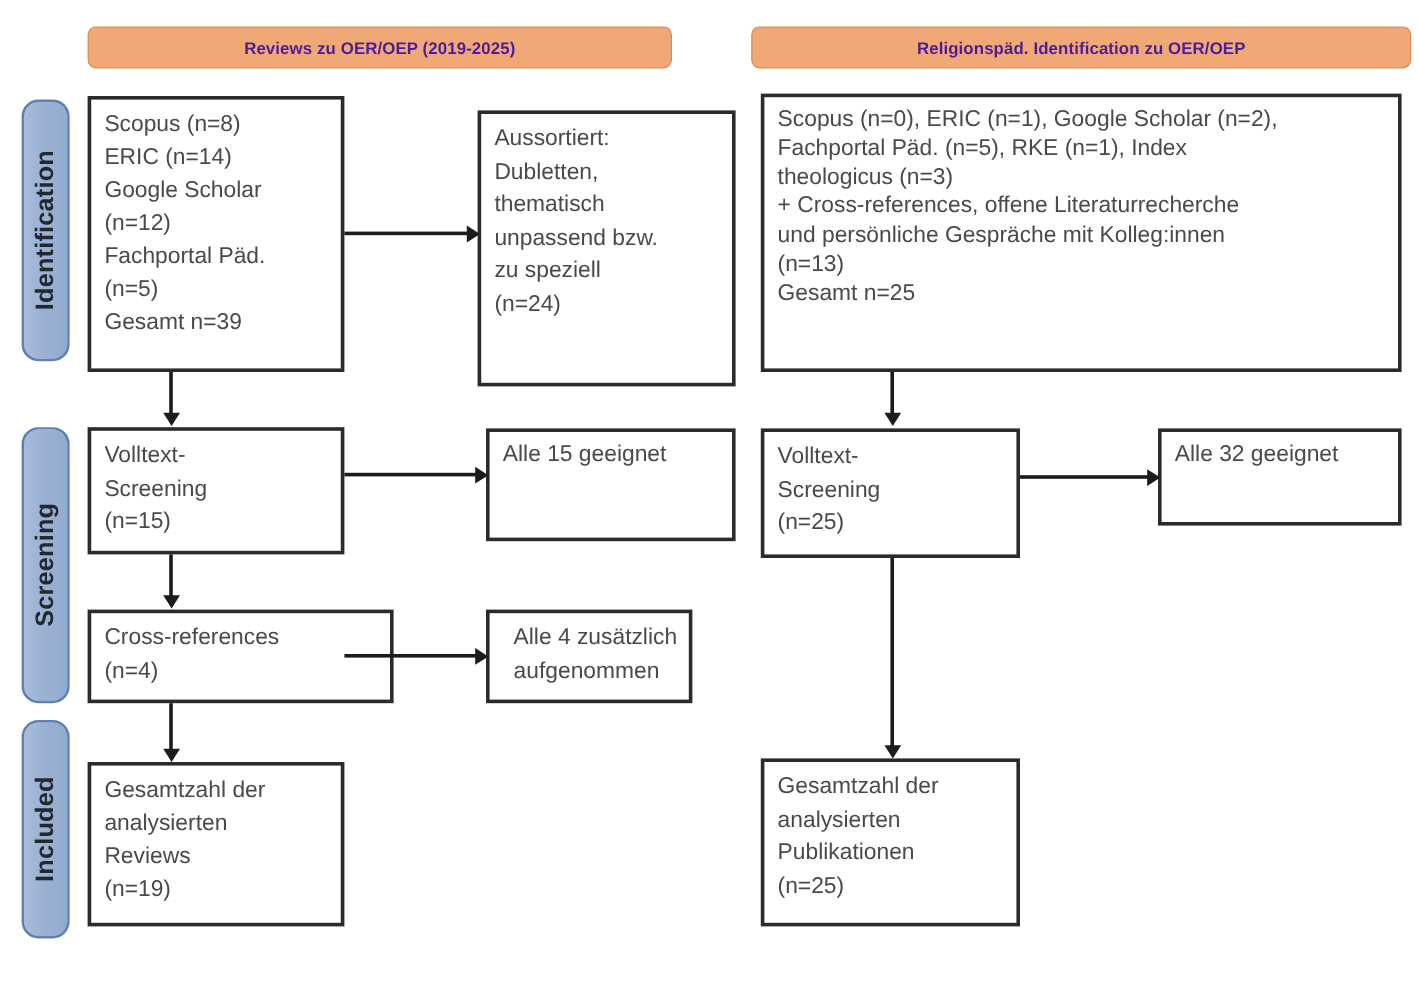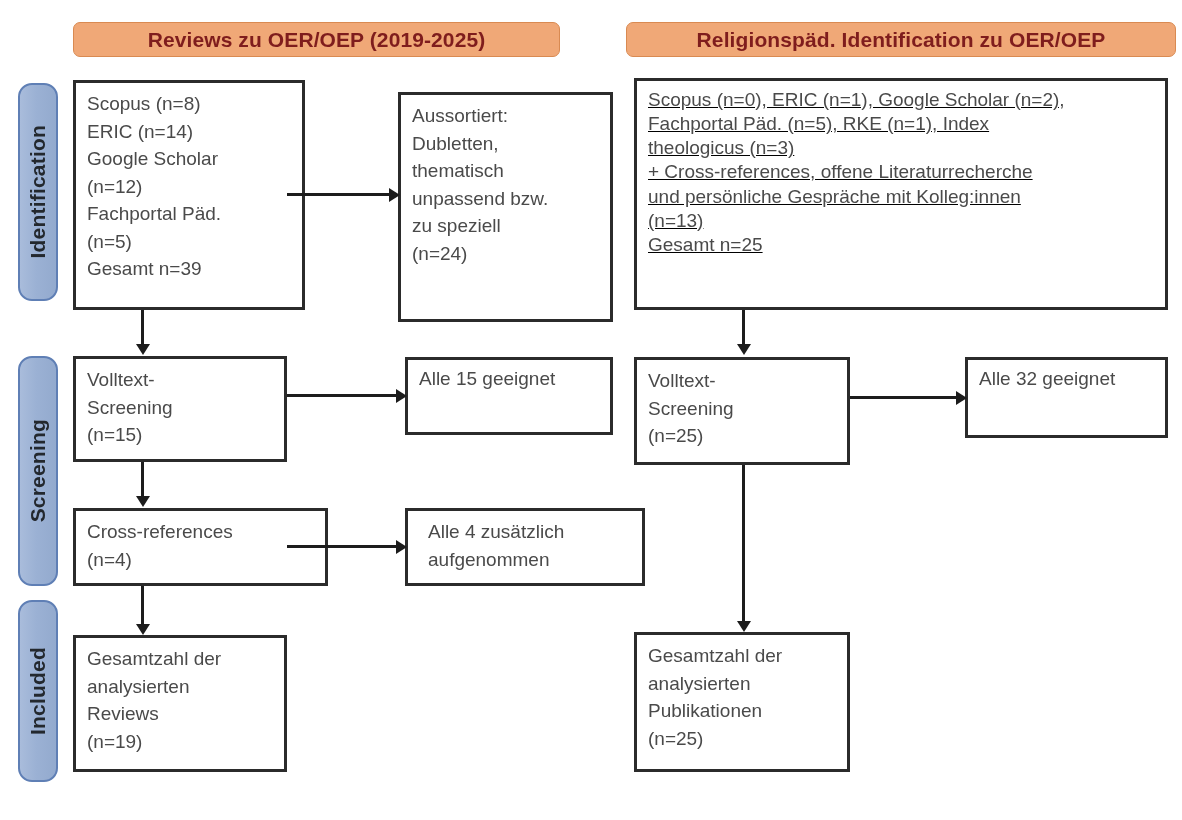--- a/index.html
+++ b/index.html
@@ -44,23 +44,23 @@
     position: absolute;
     background: #f0a877;
     border: 1px solid #d98a52;
     border-radius: 7px;
     display: flex;
     align-items: center;
     justify-content: center;
     box-sizing: border-box;
   }
   .col-header .col-header-label {
-    font-size: 21px;
+    font-size: 14px;
     font-weight: bold;
-    color: #7f1d1d;
+    color: #4c1d95;
     white-space: nowrap;
     letter-spacing: 0.1px;
   }
 
   
   .flow-box {
     position: absolute;
     background: #ffffff;
     border: 3px solid #2b2b2b;
     box-sizing: border-box;
@@ -121,21 +121,21 @@
   </div>
 
   <div class="stage-bar" style="left:18px; top:356px; width:40px; height:230px;">
     <span class="stage-label">Screening</span>
   </div>
 
   <div class="stage-bar" style="left:18px; top:600px; width:40px; height:182px;">
     <span class="stage-label">Included</span>
   </div>
 
-  <div class="flow-box loose" style="left:73px; top:80px; width:232px; height:230px;">
+  <div class="flow-box loose" style="left:73px; top:80px; width:214px; height:230px;">
     <span class="box-text">Scopus (n=8)
 ERIC (n=14)
 Google Scholar
 (n=12)
 Fachportal Päd.
 (n=5)
 Gesamt n=39</span>
   </div>
 
   <div class="flow-box loose" style="left:398px; top:80px; width:215px; height:230px;margin-top:12px;">
@@ -152,54 +152,54 @@
 
   <div class="conn conn-v" style="left:141px; top:310px; height:38px;"></div>
   <div class="arrow-down" style="left:136px; top:344px;"></div>
 
   <div class="flow-box loose" style="left:73px; top:356px; width:214px; height:106px;">
     <span class="box-text">Volltext-
 Screening
 (n=15)</span>
   </div>
 
-  <div class="flow-box" style="left:405px; top:357px; width:208px; height:78px;">
+  <div class="flow-box" style="left:405px; top:357px; width:208px; height:94px;">
     <span class="box-text">Alle 15 geeignet</span>
   </div>
 
   <div class="conn conn-h" style="left:287px; top:394px; width:111px;"></div>
   <div class="arrow-right" style="left:396px; top:389px;"></div>
 
   <div class="conn conn-v" style="left:141px; top:462px; height:36px;"></div>
   <div class="arrow-down" style="left:136px; top:496px;"></div>
 
   <div class="flow-box loose" style="left:73px; top:508px; width:255px; height:78px;">
     <span class="box-text">Cross-references
 (n=4)</span>
   </div>
 
-  <div class="flow-box loose" style="left:405px; top:508px; width:240px; height:78px;padding-left:20px;">
+  <div class="flow-box loose" style="left:405px; top:508px; width:172px; height:78px;padding-left:20px;">
     <span class="box-text">Alle 4 zusätzlich
 aufgenommen</span>
   </div>
 
   <div class="conn conn-h" style="left:287px; top:545px; width:111px;"></div>
   <div class="arrow-right" style="left:396px; top:540px;"></div>
 
   <div class="conn conn-v" style="left:141px; top:586px; height:40px;"></div>
   <div class="arrow-down" style="left:136px; top:624px;"></div>
 
   <div class="flow-box loose" style="left:73px; top:635px; width:214px; height:137px;">
     <span class="box-text">Gesamtzahl der
 analysierten
 Reviews
 (n=19)</span>
   </div>
 
-  <div class="flow-box wide" style="left:634px; top:78px; width:534px; height:232px;text-decoration:underline;">
+  <div class="flow-box wide" style="left:634px; top:78px; width:534px; height:232px;">
     <span class="box-text">Scopus (n=0), ERIC (n=1), Google Scholar (n=2),
 Fachportal Päd. (n=5), RKE (n=1), Index
 theologicus (n=3)
 + Cross-references, offene Literaturrecherche
 und persönliche Gespräche mit Kolleg:innen
 (n=13)
 Gesamt n=25</span>
   </div>
 
   <div class="conn conn-v" style="left:742px; top:310px; height:38px;"></div>

